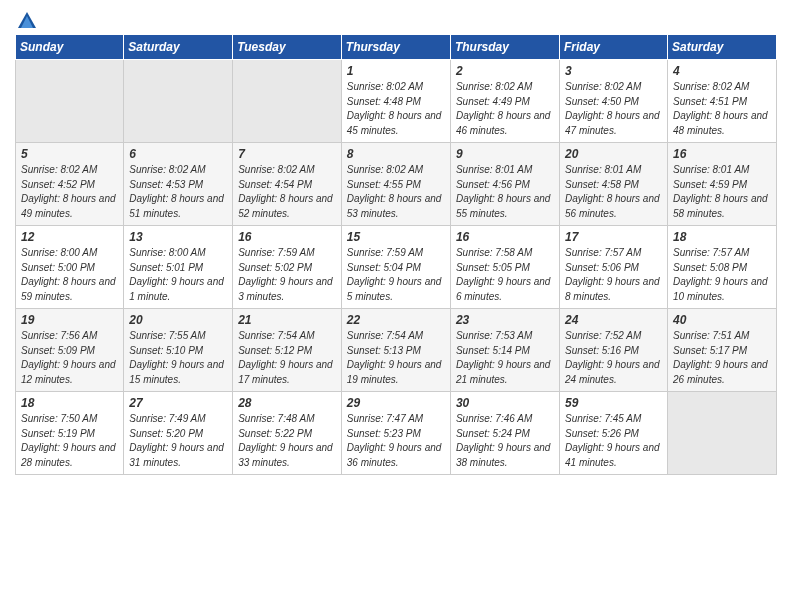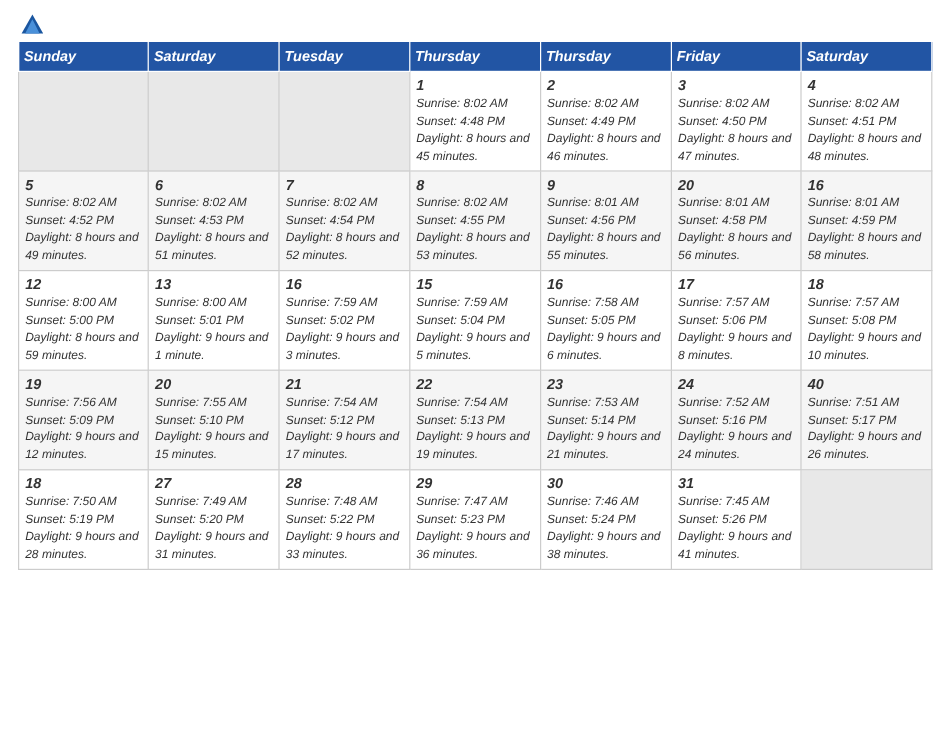--- a/index.html
+++ b/index.html
@@ -241,20 +241,20 @@
           </td>
           <td>
             <span class="day-num">29</span>
             <div class="day-info">Sunrise: 7:47 AM<br>Sunset: 5:23 PM<br>Daylight: 9 hours and 36 minutes.</div>
           </td>
           <td>
             <span class="day-num">30</span>
             <div class="day-info">Sunrise: 7:46 AM<br>Sunset: 5:24 PM<br>Daylight: 9 hours and 38 minutes.</div>
           </td>
           <td>
-            <span class="day-num">31</span>
+            <span class="day-num">59</span>
             <div class="day-info">Sunrise: 7:45 AM<br>Sunset: 5:26 PM<br>Daylight: 9 hours and 41 minutes.</div>
           </td>
           <td class="empty-cell"></td>
         </tr>
       </tbody>
   </table>
 </div>
 
 </body></html>

